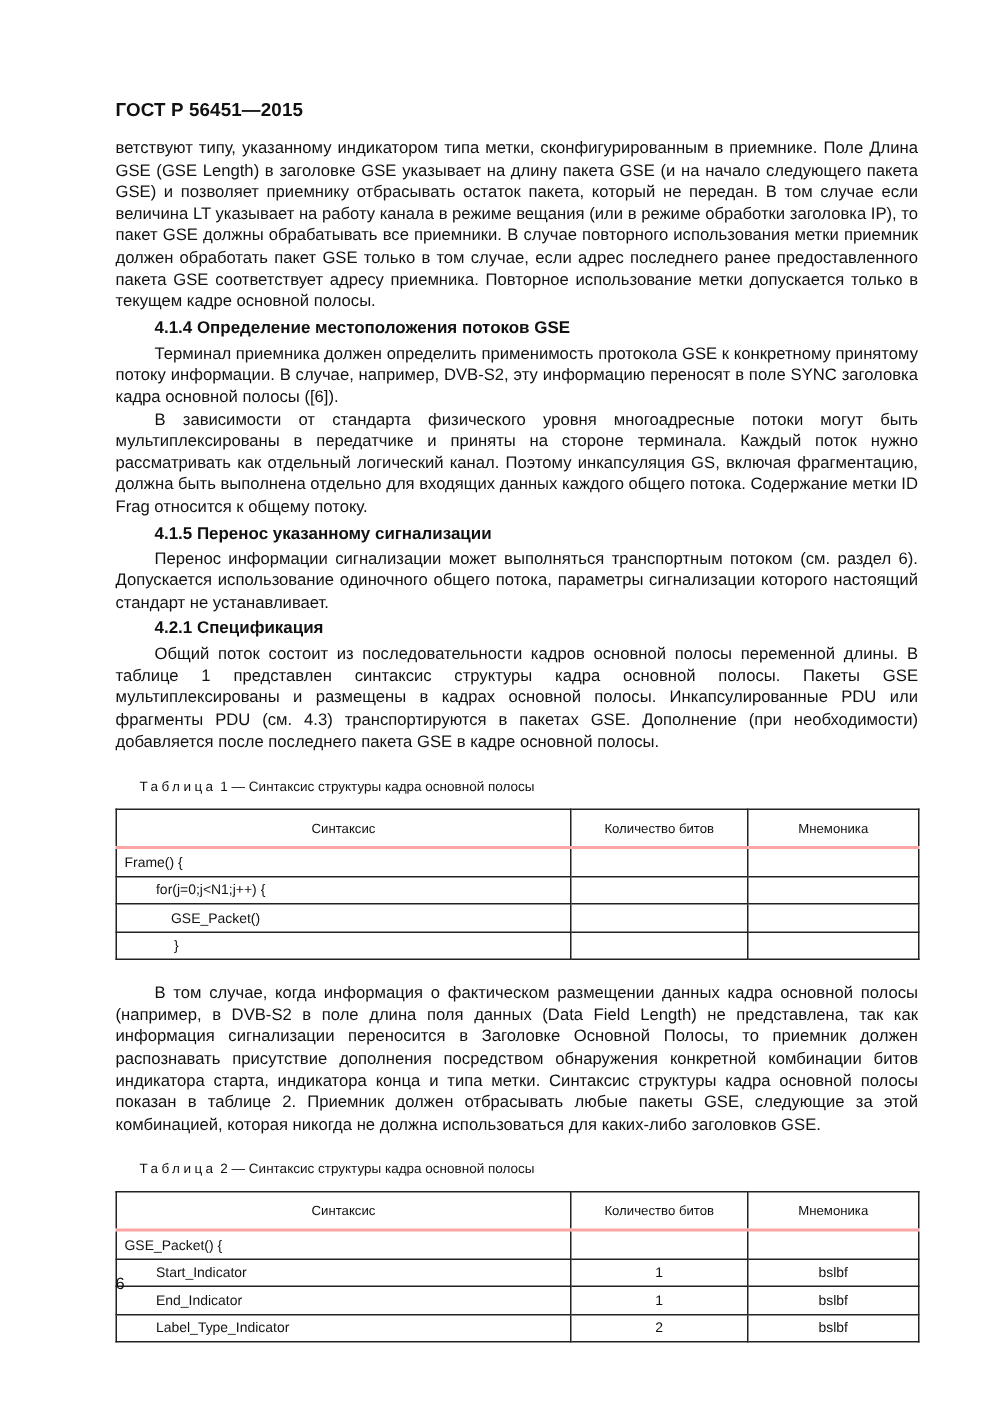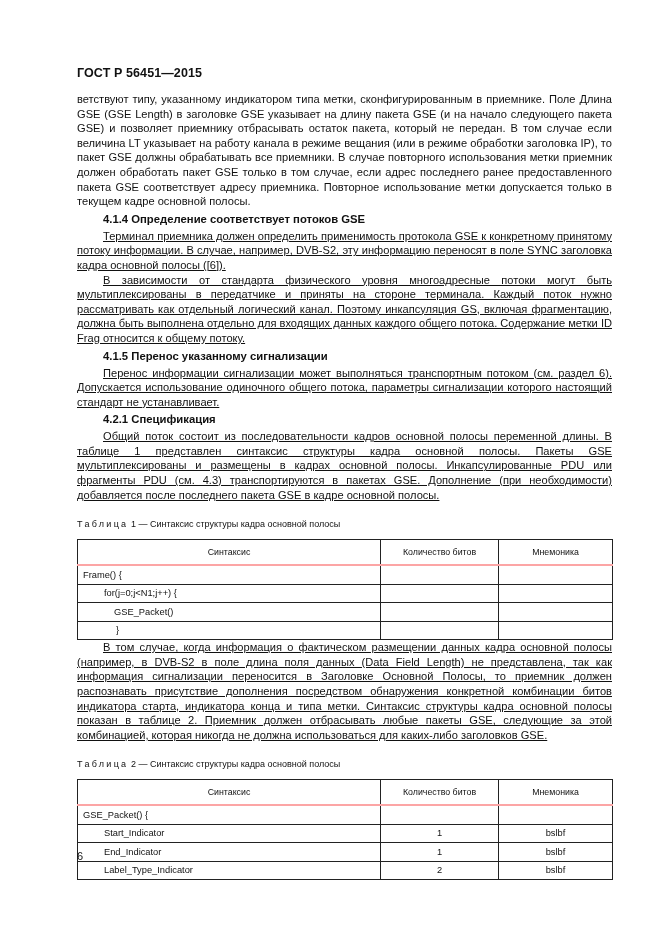--- a/index.html
+++ b/index.html
@@ -1,42 +1,42 @@
 <!DOCTYPE html>
 <html><head>
 <meta charset="utf-8">
 <style>
   html, body { margin: 0; padding: 0; background: #ffffff; }
   body { width: 661px; height: 936px; position: relative; overflow: hidden;
          font-family: "Liberation Sans", sans-serif; color: #111; }
   .doc-header { position: absolute; left: 77px; top: 66px; font-weight: bold; font-size: 12.5px; letter-spacing: 0.1px; }
   .body { position: absolute; left: 77px; top: 92px; width: 535px; font-size: 11.1px; line-height: 14.6px; }
   .p { margin: 0; text-align: justify; text-align-last: left; }
-  .p.indent { text-indent: 26px; text-decoration: underline; }
+  .p.indent { text-indent: 26px; }
   .h { margin: 3px 0 2px 0; font-weight: bold; font-size: 11.3px; padding-left: 26px; line-height: 15px; }
-  .table-caption { font-size: 9px; margin: 16px 0 9px 0; line-height: 12px; }
+  .table-caption { font-size: 9px; margin: 16px 0 9px 16px; line-height: 12px; }
   .table-caption .spaced { letter-spacing: 2.3px; }
   table { width: 535px; border-collapse: collapse; font-size: 9.3px; table-layout: fixed; }
   th, td { border: 1px solid #222; padding: 0 5px; height: 17.5px; line-height: 13px; }
   th { font-weight: normal; height: 24px; text-align: center; font-size: 8.8px; border-bottom: 2px solid #fca5a5; }
   td.c { text-align: center; }
   td.i1 { padding-left: 26px; }
   td.i2 { padding-left: 36px; }
   td.i1b { padding-left: 38px; }
-  .after-table { margin-top: 0; }
+  .after-table { margin-top: 15px; }
   .page-number { position: absolute; left: 77px; top: 850px; font-size: 11px; }
 </style>
 </head>
 <body>
 
 <div class="doc-header">ГОСТ Р 56451—2015</div>
 
 <div class="body">
   <p class="p">ветствуют типу, указанному индикатором типа метки, сконфигурированным в приемнике. Поле Длина GSE (GSE Length) в заголовке GSE указывает на длину пакета GSE (и на начало следующего пакета GSE) и позволяет приемнику отбрасывать остаток пакета, который не передан. В том случае если величина LT указывает на работу канала в режиме вещания (или в режиме обработки заголовка IP), то пакет GSE должны обрабатывать все приемники. В случае повторного использования метки приемник должен обработать пакет GSE только в том случае, если адрес последнего ранее предоставленного пакета GSE соответствует адресу приемника. Повторное использование метки допускается только в текущем кадре основной полосы.</p>
-  <div class="h">4.1.4  Определение соответствует потоков GSE</div>
+  <div class="h">4.1.4  Определение местоположения потоков GSE</div>
   <p class="p indent">Терминал приемника должен определить применимость протокола GSE к конкретному принятому потоку информации. В случае, например, DVB-S2, эту информацию переносят в поле SYNC заголовка кадра основной полосы ([6]).</p>
   <p class="p indent">В зависимости от стандарта физического уровня многоадресные потоки могут быть мультиплексированы в передатчике и приняты на стороне терминала. Каждый поток нужно рассматривать как отдельный логический канал. Поэтому инкапсуляция GS, включая фрагментацию, должна быть выполнена отдельно для входящих данных каждого общего потока. Содержание метки ID Frag относится к общему потоку.</p>
   <div class="h">4.1.5  Перенос указанному сигнализации</div>
   <p class="p indent">Перенос информации сигнализации может выполняться транспортным потоком (см. раздел 6). Допускается использование одиночного общего потока, параметры сигнализации которого настоящий стандарт не устанавливает.</p>
   <div class="h">4.2.1  Спецификация</div>
   <p class="p indent">Общий поток состоит из последовательности кадров основной полосы переменной длины. В таблице 1 представлен синтаксис структуры кадра основной полосы. Пакеты GSE мультиплексированы и размещены в кадрах основной полосы. Инкапсулированные PDU или фрагменты PDU (см. 4.3) транспортируются в пакетах GSE. Дополнение (при необходимости) добавляется после последнего пакета GSE в кадре основной полосы.</p>
 
   <div class="table-caption"><span class="spaced">Таблица</span><span> 1 — Синтаксис структуры кадра основной полосы</span></div>
   <table>
     <colgroup>

